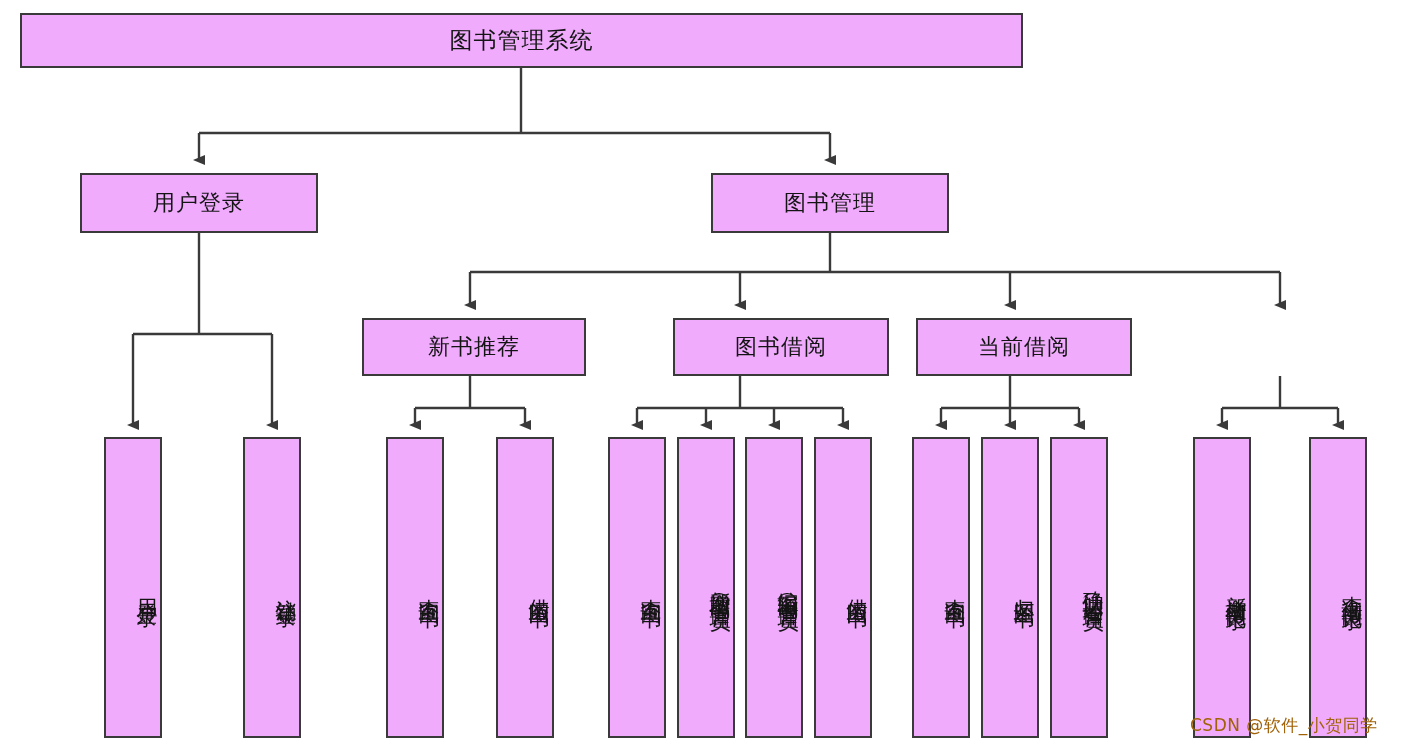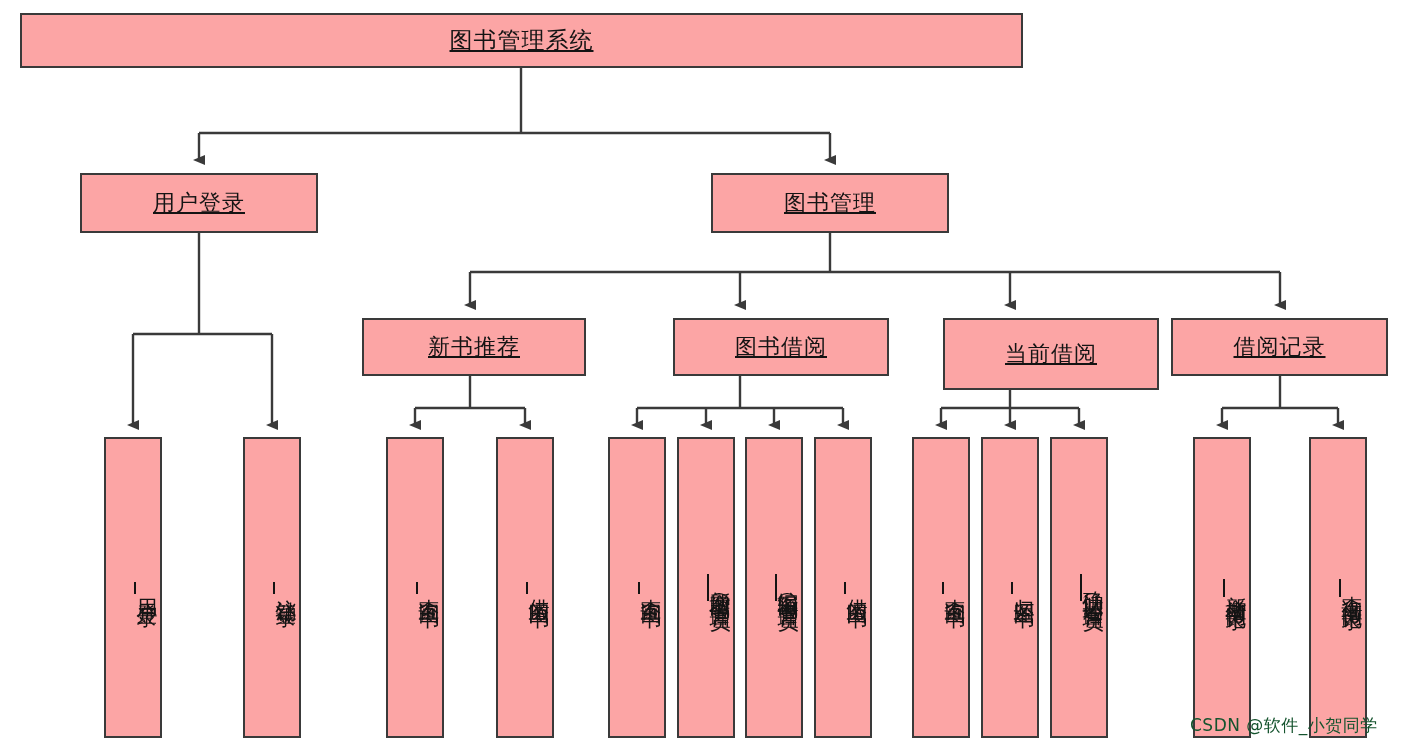--- a/index.html
+++ b/index.html
@@ -18,29 +18,28 @@
   svg#edges{
     position:absolute;
     left:0; top:0;
     width:1405px;
     height:747px;
     pointer-events:none;
   }
   .node{
     position:absolute;
     box-sizing:border-box;
-    background:#fca5a5;
+    background:#f0abfc;
     border:2px solid #3a3a3a;
     display:flex;
     align-items:center;
     justify-content:center;
     text-align:center;
     color:#141414;
     z-index:2;
-    text-decoration:underline;
   }
   .node.horiz{
     font-size:22px;
     letter-spacing:1px;
     line-height:1.2;
   }
   .node.vert{
     writing-mode:vertical-rl;
     text-orientation:upright;
     font-size:21px;
@@ -54,21 +53,21 @@
     align-items:flex-start;
   }
   .node.root{
     font-size:23px;
   }
   .watermark{
     position:absolute;
     left:1190px;
     top:714px;
     font-size:17px;
-    color:#14532d;
+    color:#a16207;
     white-space:nowrap;
     z-index:3;
     letter-spacing:0.5px;
   }
 </style>
 </head>
 <body>
 
 <div id="canvas">
 
@@ -135,27 +134,24 @@
   </div>
 
   <div class="node horiz" style="left:362px; top:318px; width:224px; height:58px;">
     <span>新书推荐</span>
   </div>
 
   <div class="node horiz" style="left:632px; top:318px; width:216px; height:58px;margin-left:41px;">
     <span>图书借阅</span>
   </div>
 
-  <div class="node horiz" style="left:943px; top:318px; width:216px; height:72px;">
+  <div class="node horiz" style="left:916px; top:318px; width:216px; height:58px;">
     <span>当前借阅</span>
   </div>
 
-  <div class="node horiz" style="left:1171px; top:318px; width:217px; height:58px;">
-    <span>借阅记录</span>
-  </div>
 
   <div class="node vert" style="left:104px; top:437px; width:58px; height:301px;">
     <span>用户登录</span>
   </div>
 
   <div class="node vert" style="left:243px; top:437px; width:58px; height:301px;">
     <span>注销登录</span>
   </div>
 
   <div class="node vert" style="left:386px; top:437px; width:58px; height:301px;">

